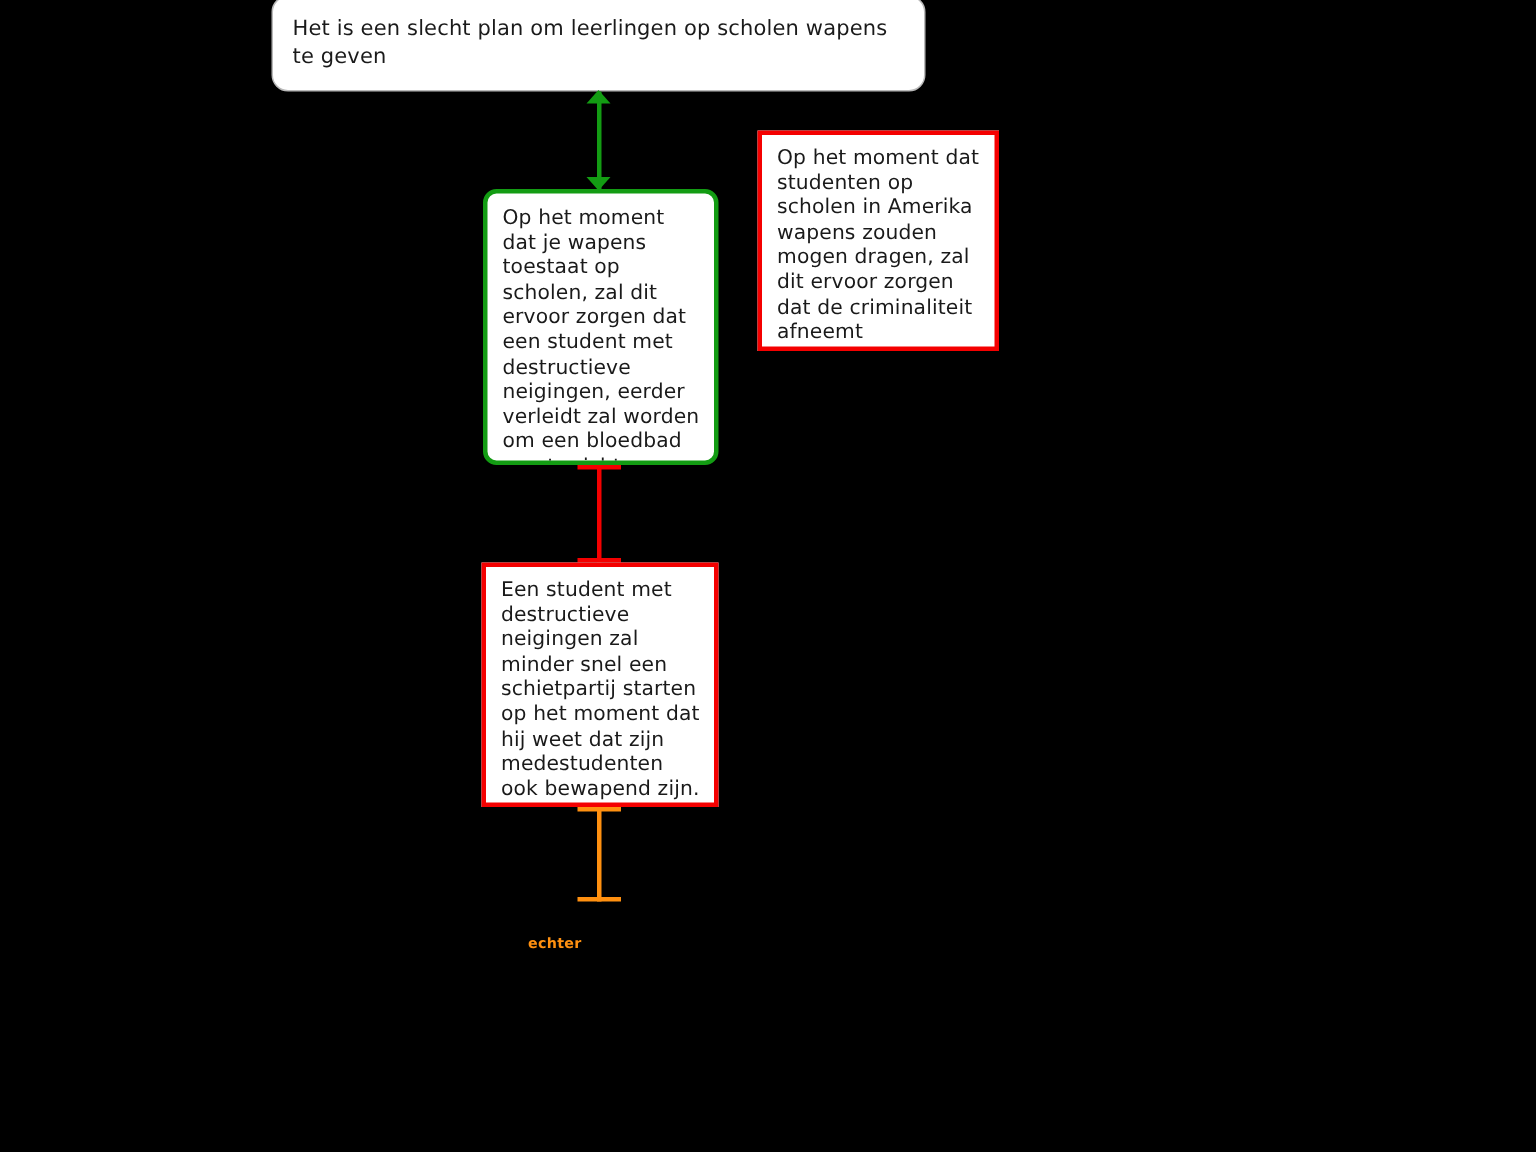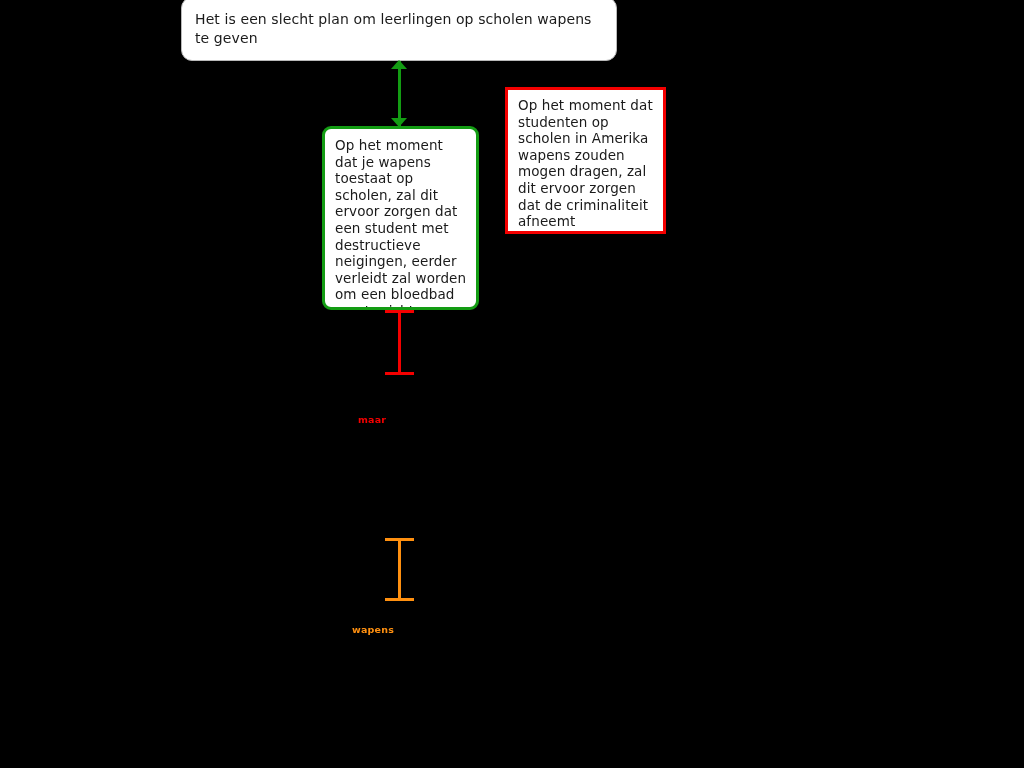--- a/index.html
+++ b/index.html
@@ -178,22 +178,23 @@
   <div class="node node-red-a">Op het moment dat studenten op scholen in Amerika wapens zouden mogen dragen, zal dit ervoor zorgen dat de criminaliteit afneemt</div>
 
 
   <div class="conn c-red">
     <div class="stem"></div>
     <div class="cap cap-top"></div>
     <div class="cap cap-bot"></div>
   </div>
   <div class="conn-label lbl-red">maar</div>
 
+  <div class="node node-red-main">Een student met destructieve neigingen zal minder snel een schietpartij starten op het moment dat hij weet dat zijn medestudenten ook bewapend zijn.</div>
 
   <div class="conn c-orange">
     <div class="stem"></div>
     <div class="cap cap-top"></div>
     <div class="cap cap-bot"></div>
   </div>
-  <div class="conn-label lbl-orange">wapens</div>
+  <div class="conn-label lbl-orange">echter</div>
 
 
 </div>
 
 </body></html>

